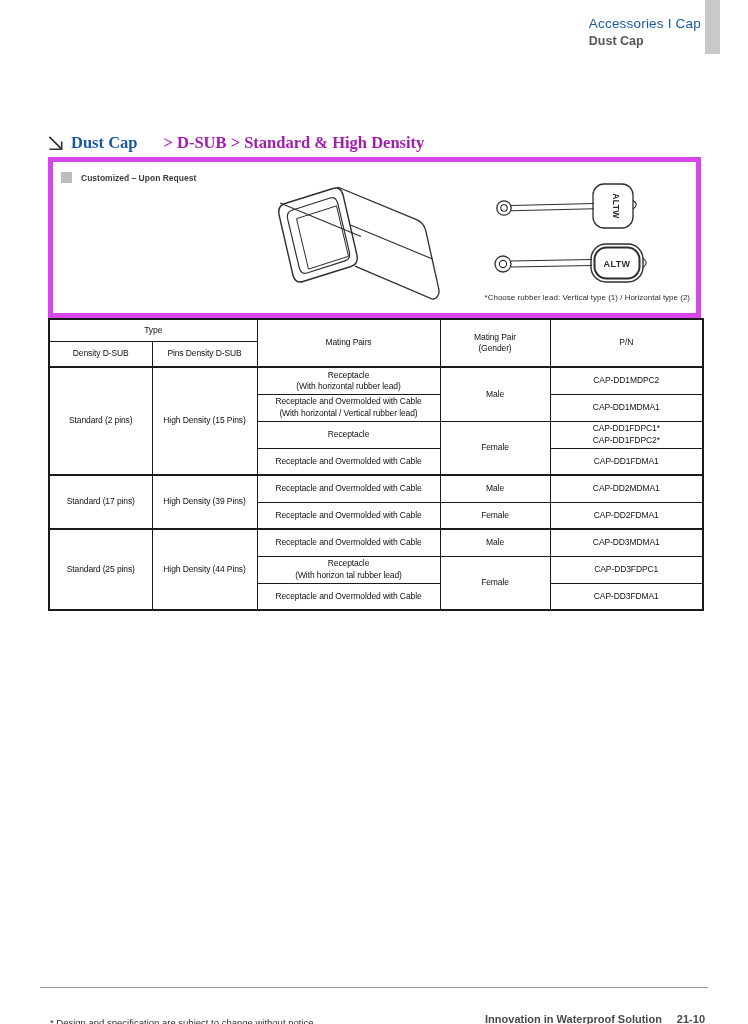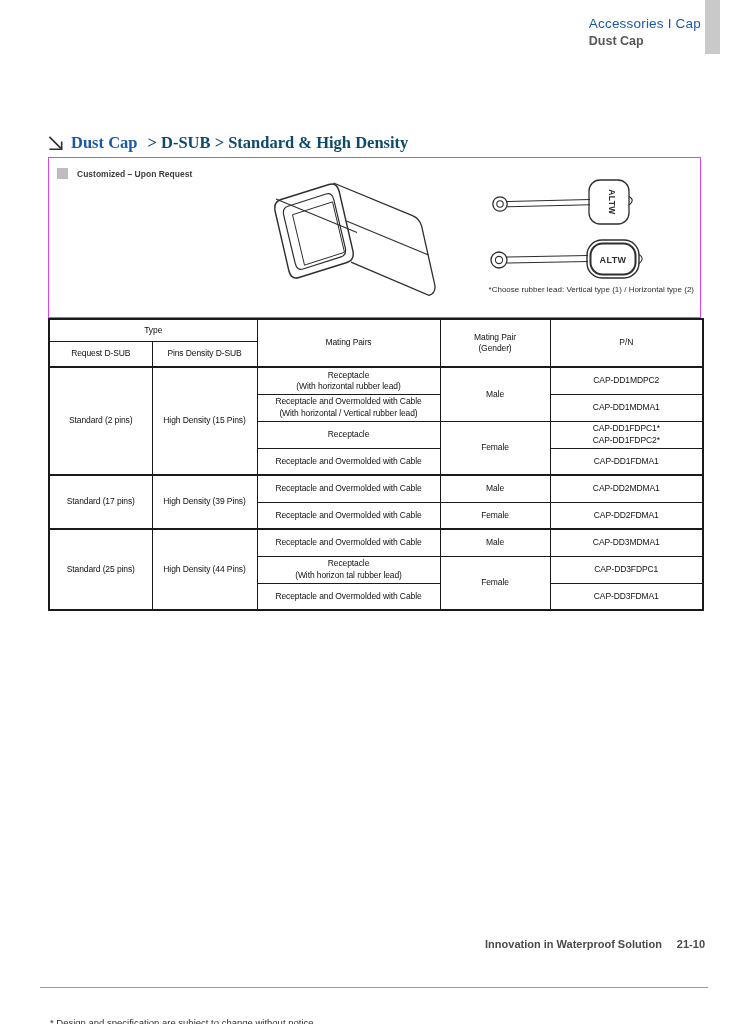--- a/index.html
+++ b/index.html
@@ -44,28 +44,28 @@
     left: 48px; top: 133px;
     display: flex;
     align-items: center;
     gap: 8px;
     font-family: "Liberation Serif", "DejaVu Serif", serif;
     font-weight: bold;
     font-size: 16.5px;
     white-space: nowrap;
   }
   .title-row .t-blue { color: #1a5aa5; }
-  .title-row .t-dark { color: #0c4a6e; margin-left: 2px; text-align: center; }
+  .title-row .t-dark { color: #a21caf; margin-left: 18px; text-align: center; }
 
   
   .diagram-box {
     position: absolute;
     left: 48px; top: 157px;
     width: 653px; height: 161px;
-    border: 1px solid #d946ef;
+    border: 5px solid #d946ef;
     background: #fff;
   }
   .customized {
     position: absolute;
     left: 8px; top: 10px;
     display: flex;
     align-items: center;
     gap: 9px;
   }
   .customized .sq {
@@ -75,21 +75,21 @@
   }
   .customized .lbl {
     font-size: 8.5px;
     font-weight: bold;
     color: #3c3c3c;
   }
   .cap-svg { position: absolute; left: 200px; top: 4px; }
   .leads-svg { position: absolute; left: 438px; top: 14px; }
   .box-caption {
     position: absolute;
-    right: 6px; bottom: 23px;
+    right: 6px; bottom: 11px;
     font-size: 8px;
     color: #2e2e2e;
   }
 
   
   table.pn {
     position: absolute;
     left: 48px; top: 318px;
     width: 654px;
     border-collapse: collapse;
@@ -121,21 +121,21 @@
     color: #2f2f2f;
   }
   .foot-line {
     position: absolute;
     left: 40px; top: 987px;
     width: 668px;
     border-top: 1.5px solid #999;
   }
   .foot-brand {
     position: absolute;
-    right: 43px; top: 938px;
+    right: 43px; top: 1013px;
     font-size: 11px;
     font-weight: bold;
     color: #4a4a4a;
     white-space: nowrap;
   }
   .foot-brand .pgnum { margin-left: 15px; }
 
   svg .ln { stroke: #2e2e2e; fill: none; }
 </style>
 </head>
@@ -214,21 +214,21 @@
     </colgroup>
     <tbody>
         <tr class="hrow1">
       <td colspan="2">Type</td>
       <td rowspan="2">Mating Pairs</td>
       <td rowspan="2" class="pre">Mating Pair
 (Gender)</td>
       <td rowspan="2">P/N</td>
     </tr>
     <tr class="hrow2">
-      <td>Request D-SUB</td>
+      <td>Density D-SUB</td>
       <td>Pins Density D-SUB</td>
     </tr>
 
     <tr class="brow gtop">
       <td rowspan="4">Standard (2 pins)</td>
       <td rowspan="4">High Density (15 Pins)</td>
       <td class="pre">Receptacle
 (With horizontal rubber lead)</td>
       <td rowspan="2">Male</td>
       <td>CAP-DD1MDPC2</td>

